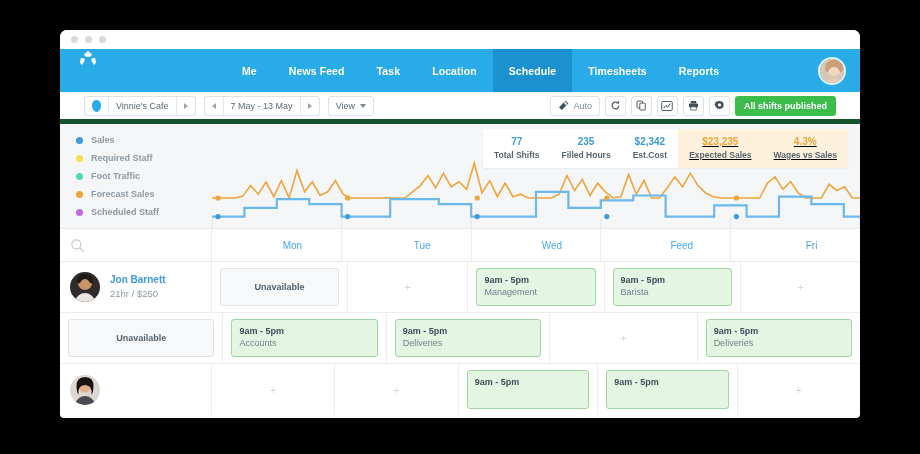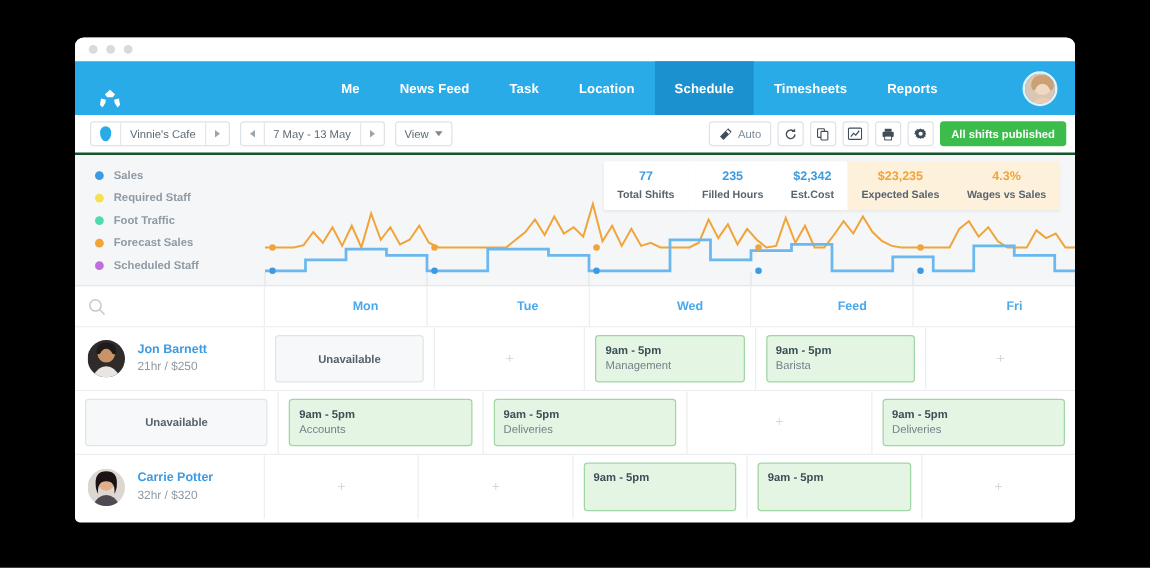--- a/index.html
+++ b/index.html
@@ -21,42 +21,42 @@
   
   .titlebar {
     height: 19px; background: #ffffff;
     display: flex; align-items: center; padding-left: 11px; gap: 7px;
   }
   .dot { width: 7px; height: 7px; border-radius: 50%; background: #d8dade; }
 
   
   .navbar {
     height: 43px; background: #29abe8;
-    display: flex; align-items: flex-end; position: relative; gap: 31px;
+    display: flex; align-items: flex-start; position: relative;
   }
   .logo-wrap { width: 56px; display: flex; align-items: center; justify-content: center; }
   .logo { width: 22px; height: 22px; }
   .nav-items { display: flex; align-items: center; height: 100%; margin-left: 110px; }
   .nav-item {
     height: 100%; display: flex; align-items: center; justify-content: center;
     color: #ffffff; font-size: 10.5px; font-weight: bold;
     padding: 0 16px; letter-spacing: .1px; cursor: pointer;
   }
   .nav-item.active { background: #1b92cf; }
   .avatar-nav {
     position: absolute; right: 14px; top: 50%; transform: translateY(-50%);
     width: 28px; height: 28px; border-radius: 50%;
     border: 2px solid rgba(255,255,255,.85);
     overflow: hidden;
   }
 
   
   .toolbar {
-    height: 32px; background: #ffffff; border-bottom: 2px solid #14532d;
-    display: flex; align-items: center; padding: 0 12px; position: relative;
+    height: 32px; background: #ffffff; border-bottom: 5px solid #14532d;
+    display: flex; align-items: center; padding: 0 24px; position: relative;
   }
   .ctl {
     display: flex; align-items: center; height: 20px;
     border: 1px solid #dfe2e6; border-radius: 3px; background: #fff;
     font-size: 9px; color: #5b6a75; margin-right: 8px; overflow: hidden;
   }
   .ctl .seg {
     display: flex; align-items: center; justify-content: center;
     height: 100%; padding: 0 7px; white-space: nowrap;
   }
@@ -69,21 +69,21 @@
   }
   .pin::after {
     content:""; position:absolute; left:50%; top:7px; transform:translateX(-50%);
     border-left:4px solid transparent; border-right:4px solid transparent;
     border-top:5px solid #29abe8;
   }
   .caret-r { width:0;height:0;border-top:3px solid transparent;border-bottom:3px solid transparent;border-left:4px solid #9aa5ad; }
   .caret-l { width:0;height:0;border-top:3px solid transparent;border-bottom:3px solid transparent;border-right:4px solid #9aa5ad; }
   .caret-d { width:0;height:0;border-left:3.5px solid transparent;border-right:3.5px solid transparent;border-top:4px solid #7d8892; margin-left:5px; }
 
-  .toolbar-right { position: absolute; right: 7px; display: flex; align-items: center; gap: 5px; }
+  .toolbar-right { position: absolute; right: 24px; display: flex; align-items: center; gap: 5px; }
   .ibtn {
     width: 21px; height: 20px; border: 1px solid #dfe2e6; border-radius: 3px;
     background: #fff; display: flex; align-items: center; justify-content: center;
     color: #4a5a67; cursor: pointer;
   }
   .auto-btn {
     height: 20px; border: 1px solid #dfe2e6; border-radius: 3px; background: #fff;
     display: flex; align-items: center; gap: 4px; padding: 0 7px;
     font-size: 9px; color: #7c8a95; cursor: pointer;
   }
@@ -98,32 +98,32 @@
   .legend { position: absolute; left: 16px; top: 7px; }
   .legend-row { display: flex; align-items: center; height: 18px; }
   .legend-dot { width: 7px; height: 7px; border-radius: 50%; margin-right: 8px; }
   .legend-label { font-size: 9px; color: #8e9aa4; font-weight: bold; }
 
   .stats {
     position: absolute; right: 12px; top: 5px; display: flex;
     border-radius: 2px; overflow: hidden; box-shadow: 0 1px 2px rgba(0,0,0,.05);
   }
   .stat { padding: 6px 11px 7px; text-align: center; background: #ffffff; min-width: 56px; }
-  .stat.warm { background: #fdf1dc; }
+  .stat.warm { background: #fdf1dc; text-decoration: underline; }
   .stat-val { font-size: 10px; font-weight: bold; line-height: 14px; }
   .stat-lbl { font-size: 8.5px; font-weight: bold; color: #57646f; line-height: 12px; white-space: nowrap; }
 
   .chart { position: absolute; left: 0; right: 0; bottom: 0; height: 72px; }
 
   
   .dayhead { display: flex; height: 33px; border-bottom: 1px solid #e9ebee; background: #fff; }
   .cell-name { width: 152px; flex: 0 0 152px; border-right: 1px solid #eceef0; display:flex; align-items:center; padding-left: 10px; }
   .daycol { flex: 1 1 0; border-right: 1px solid #eceef0; display: flex; align-items: center; justify-content: center; }
   .daycol:last-child { border-right: none; }
-  .dayname { font-size: 10px; font-weight: bold; color: #4aa8ec; padding-left: 32px; }
+  .dayname { font-size: 10px; font-weight: normal; color: #4aa8ec; padding-left: 32px; }
 
   .row { display: flex; height: 51px; border-bottom: 1px solid #eceef0; background: #fff; }
   .row:last-child { border-bottom: none; }
   .person { display: flex; align-items: center; gap: 10px; }
   .pavatar { width: 30px; height: 30px; border-radius: 50%; overflow: hidden; flex: 0 0 30px; }
   .pname { font-size: 10px; font-weight: bold; color: #3d9ae0; line-height: 14px; }
   .pmeta { font-size: 9.5px; color: #8d99a3; line-height: 14px; }
 
   .cellpad { padding: 6px 8px; }
   .shift {
@@ -419,24 +419,20 @@
   <div class="row">
     <div class="cell-name person">
       <div class="pavatar">
         <svg viewBox="0 0 30 30" width="30" height="30">
           <rect width="30" height="30" fill="#ddd7d2"></rect>
           <circle cx="15" cy="11" r="6.6" fill="#e0b08c"></circle>
           <path d="M4 30 q4-9 11-9 t11 9 z" fill="#4d4a52"></path>
           <path d="M6.5 12 q-0.5-10 8.5-10 t8.5 10 q0 5-2 8 q1-10-6.5-10 t-6.5 10 q-2-3-2-8z" fill="#1a1214"></path>
         </svg>
       </div>
-      <div>
-        <div class="pname">Carrie Potter</div>
-        <div class="pmeta">32hr / $320</div>
-      </div>
     </div>
     <div class="daycol">
       <div class="plus">+</div>
     </div>
     <div class="daycol">
       <div class="plus">+</div>
     </div>
     <div class="daycol cellpad" style="display:block">
       <div class="shift">
         <div class="shift-time">9am - 5pm</div>

